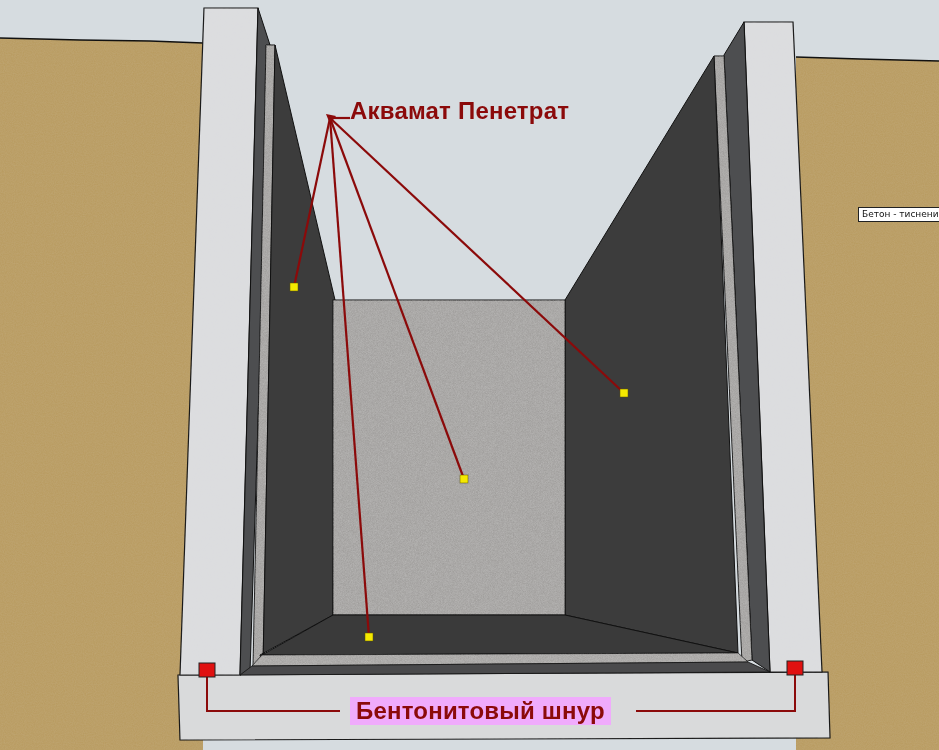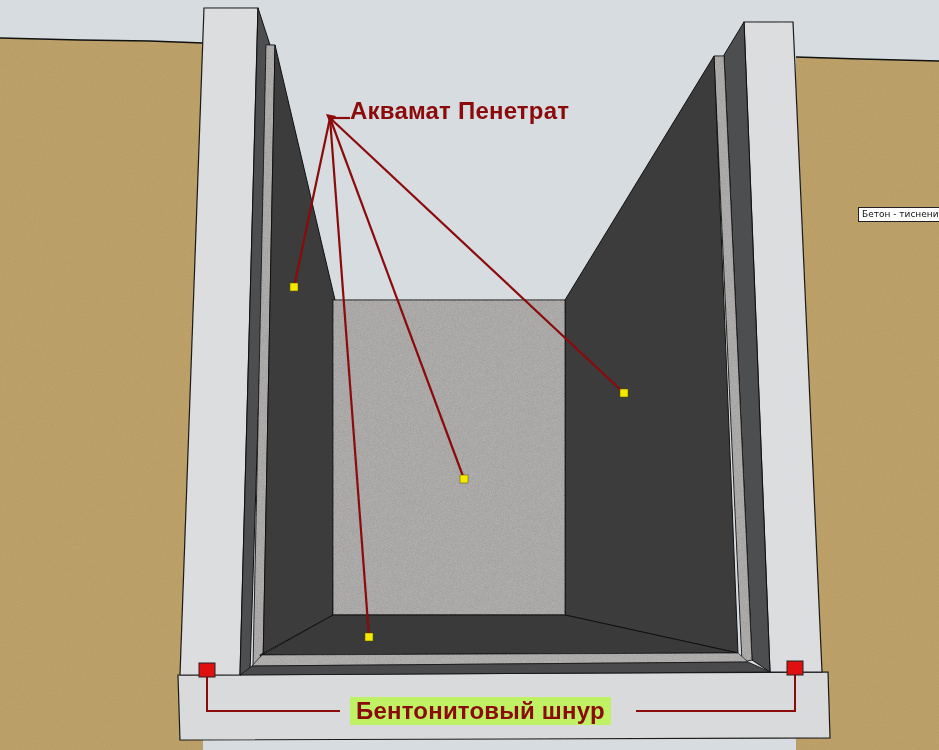--- a/index.html
+++ b/index.html
@@ -8,21 +8,21 @@
   #scene { position: absolute; left: 0; top: 0; }
   .label-title {
     position: absolute; left: 350px; top: 97px;
     font-family: "Liberation Sans", sans-serif; font-weight: bold;
     font-size: 24px; color: #8b0a0a; white-space: nowrap; letter-spacing: 0.2px;
   }
   .label-bottom {
     position: absolute; left: 350px; top: 697px;
     font-family: "Liberation Sans", sans-serif; font-weight: bold;
     font-size: 24px; color: #8b0a0a; white-space: nowrap; letter-spacing: 0.2px;
-    background: #bef264; padding: 0 6px;
+    background: #f0abfc; padding: 0 6px;
   }
   .tooltip {
     position: absolute; left: 858px; top: 207px;
     background: #ffffff; border: 1px solid #222; border-right: none;
     font-family: "DejaVu Sans", sans-serif; font-size: 9px; color: #111;
     padding: 1px 3px 1px 3px; white-space: nowrap; width: 78px; overflow: hidden; line-height: 11px;
   }
 </style>
 </head>
 <body>

